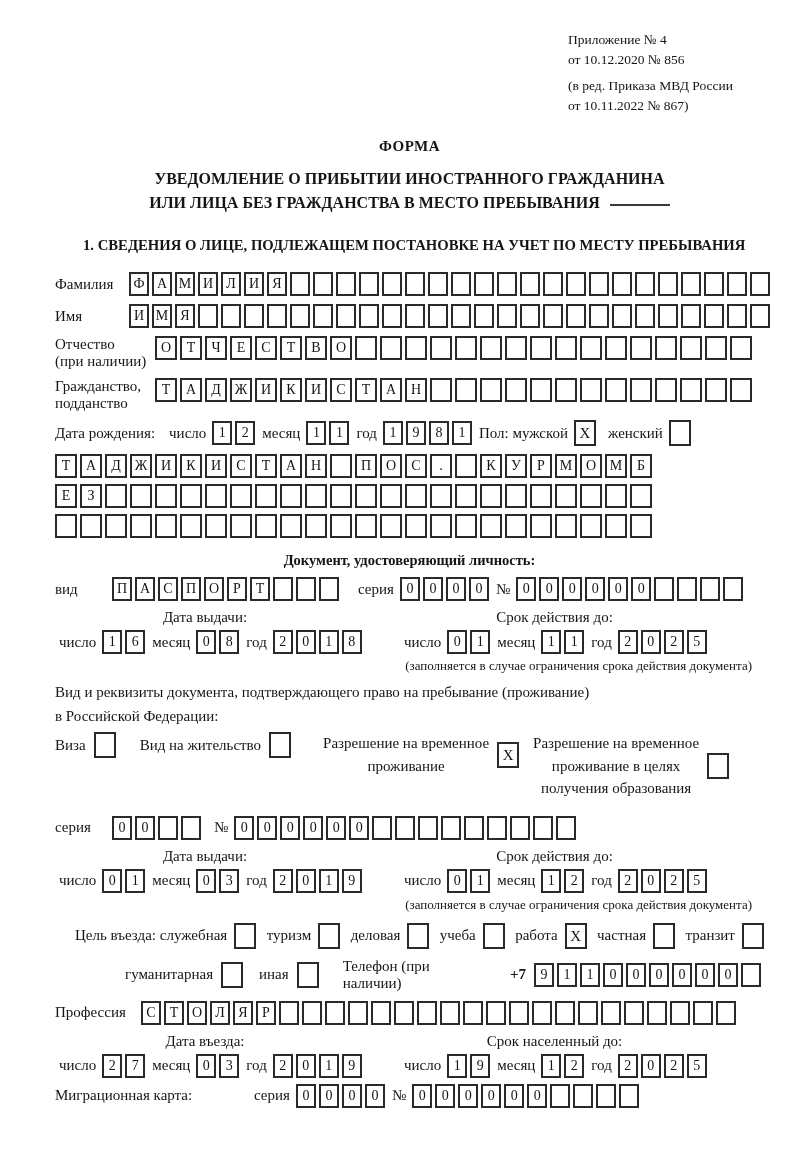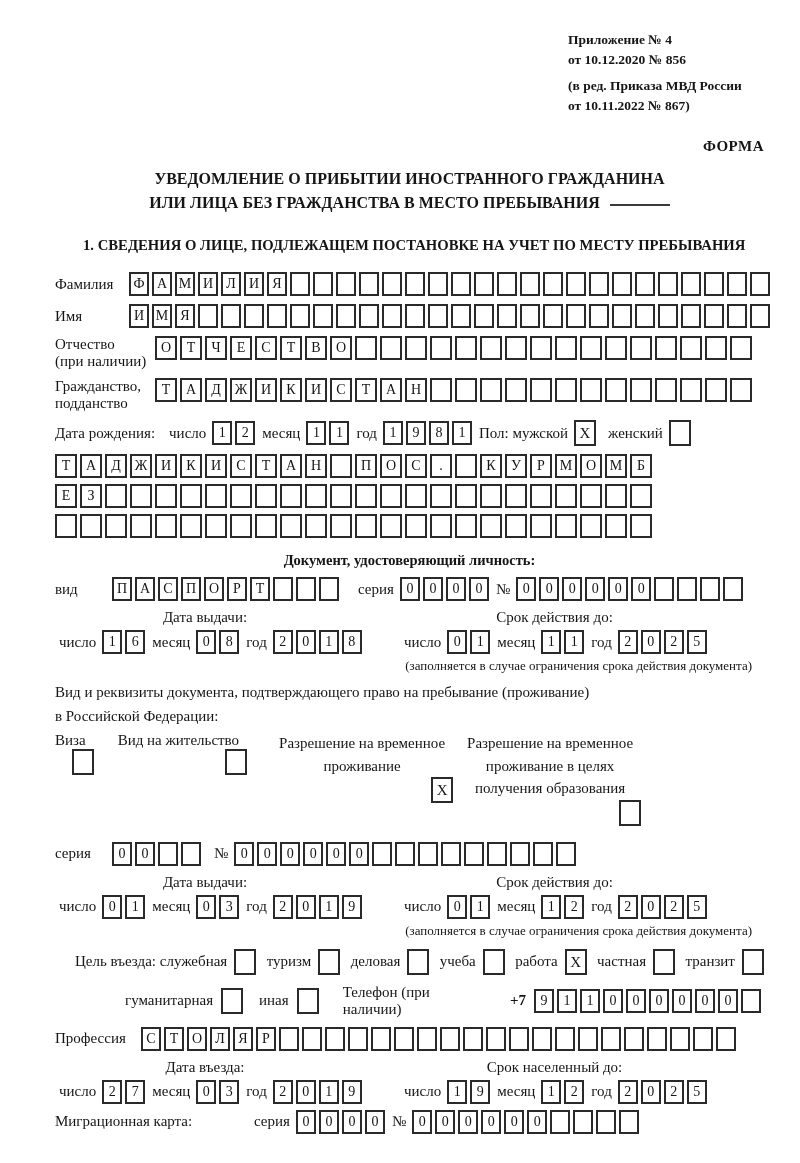--- a/index.html
+++ b/index.html
@@ -6,23 +6,23 @@
   html,body { margin:0; padding:0; background:#ffffff; }
   body {
     width:800px;
     color:#151515;
     font-family:"Liberation Serif","DejaVu Serif",serif;
     font-size:15px;
   }
   .page { width:800px; min-height:1163px; padding:30px 36px 30px 55px; background:#fff; }
 
   
-  .hdr { margin-left:auto; width:196px; font-size:13.5px; line-height:1.5;font-weight:bold; }
+  .hdr { margin-left:auto; width:196px; font-size:13.5px; line-height:1.5; }
   .hdr .l4 { margin-top:5px; }
-  .forma { text-align:right; font-weight:bold; font-size:15px; margin:22px 0 12px; letter-spacing:.5px; }
+  .forma { text-align:center; font-weight:bold; font-size:15px; margin:22px 0 12px; letter-spacing:.5px; }
 
   .title { text-align:center; font-weight:bold; font-size:16px; line-height:1.5; margin-bottom:22px; }
   .blank-line { display:inline-block; width:60px; height:2px; background:#3a3a3a; margin-left:10px; vertical-align:2px; }
 
   .sec-h { font-weight:bold; font-size:14.7px; margin-bottom:18px;margin-left:28px; }
 
   .row { display:flex; align-items:center; margin-bottom:8px; }
   .row.top { align-items:flex-start; }
   .lbl { flex-shrink:0; }
   .w74 { width:74px; } .w86 { width:86px; } .w100 { width:100px; } .w57 { width:57px; }
@@ -49,21 +49,21 @@
   .dg-left { width:345px; display:flex; align-items:center; }
   .dg-right { flex:1; display:flex; align-items:center; }
   .note { font-size:13px; text-align:right; margin:2px 12px 10px 0; }
 
   .doc-h { text-align:center; font-weight:bold; font-size:14.5px; margin:4px 0 8px; }
   .gap { width:12px; flex-shrink:0; }
 
   .plain { margin-bottom:7px; }
 
   .cbrow { display:flex; align-items:flex-start; margin:6px 0 16px; }
-  .cb-item { display:flex; align-items:flex-end;flex-direction:column; }
+  .cb-item { display:flex; align-items:center; }
   .cb-item .cl { margin-right:8px; }
   .ml { text-align:center; line-height:1.5; }
   .mr24 { margin-right:24px; } .mr20 { margin-right:32px; } .mr14 { margin-right:14px; }
 
   .prow { display:flex; align-items:flex-start; justify-content:space-between; margin-bottom:9px;margin-left:20px; }
   .pair { display:flex; align-items:center; }
   .pair .pl { margin-right:7px; }
   .prow2 { display:flex; align-items:center; padding-left:70px; margin-bottom:9px; }
   .prow2 .pl { margin-right:8px; }
   .prow2 .box { margin-right:16px; }

